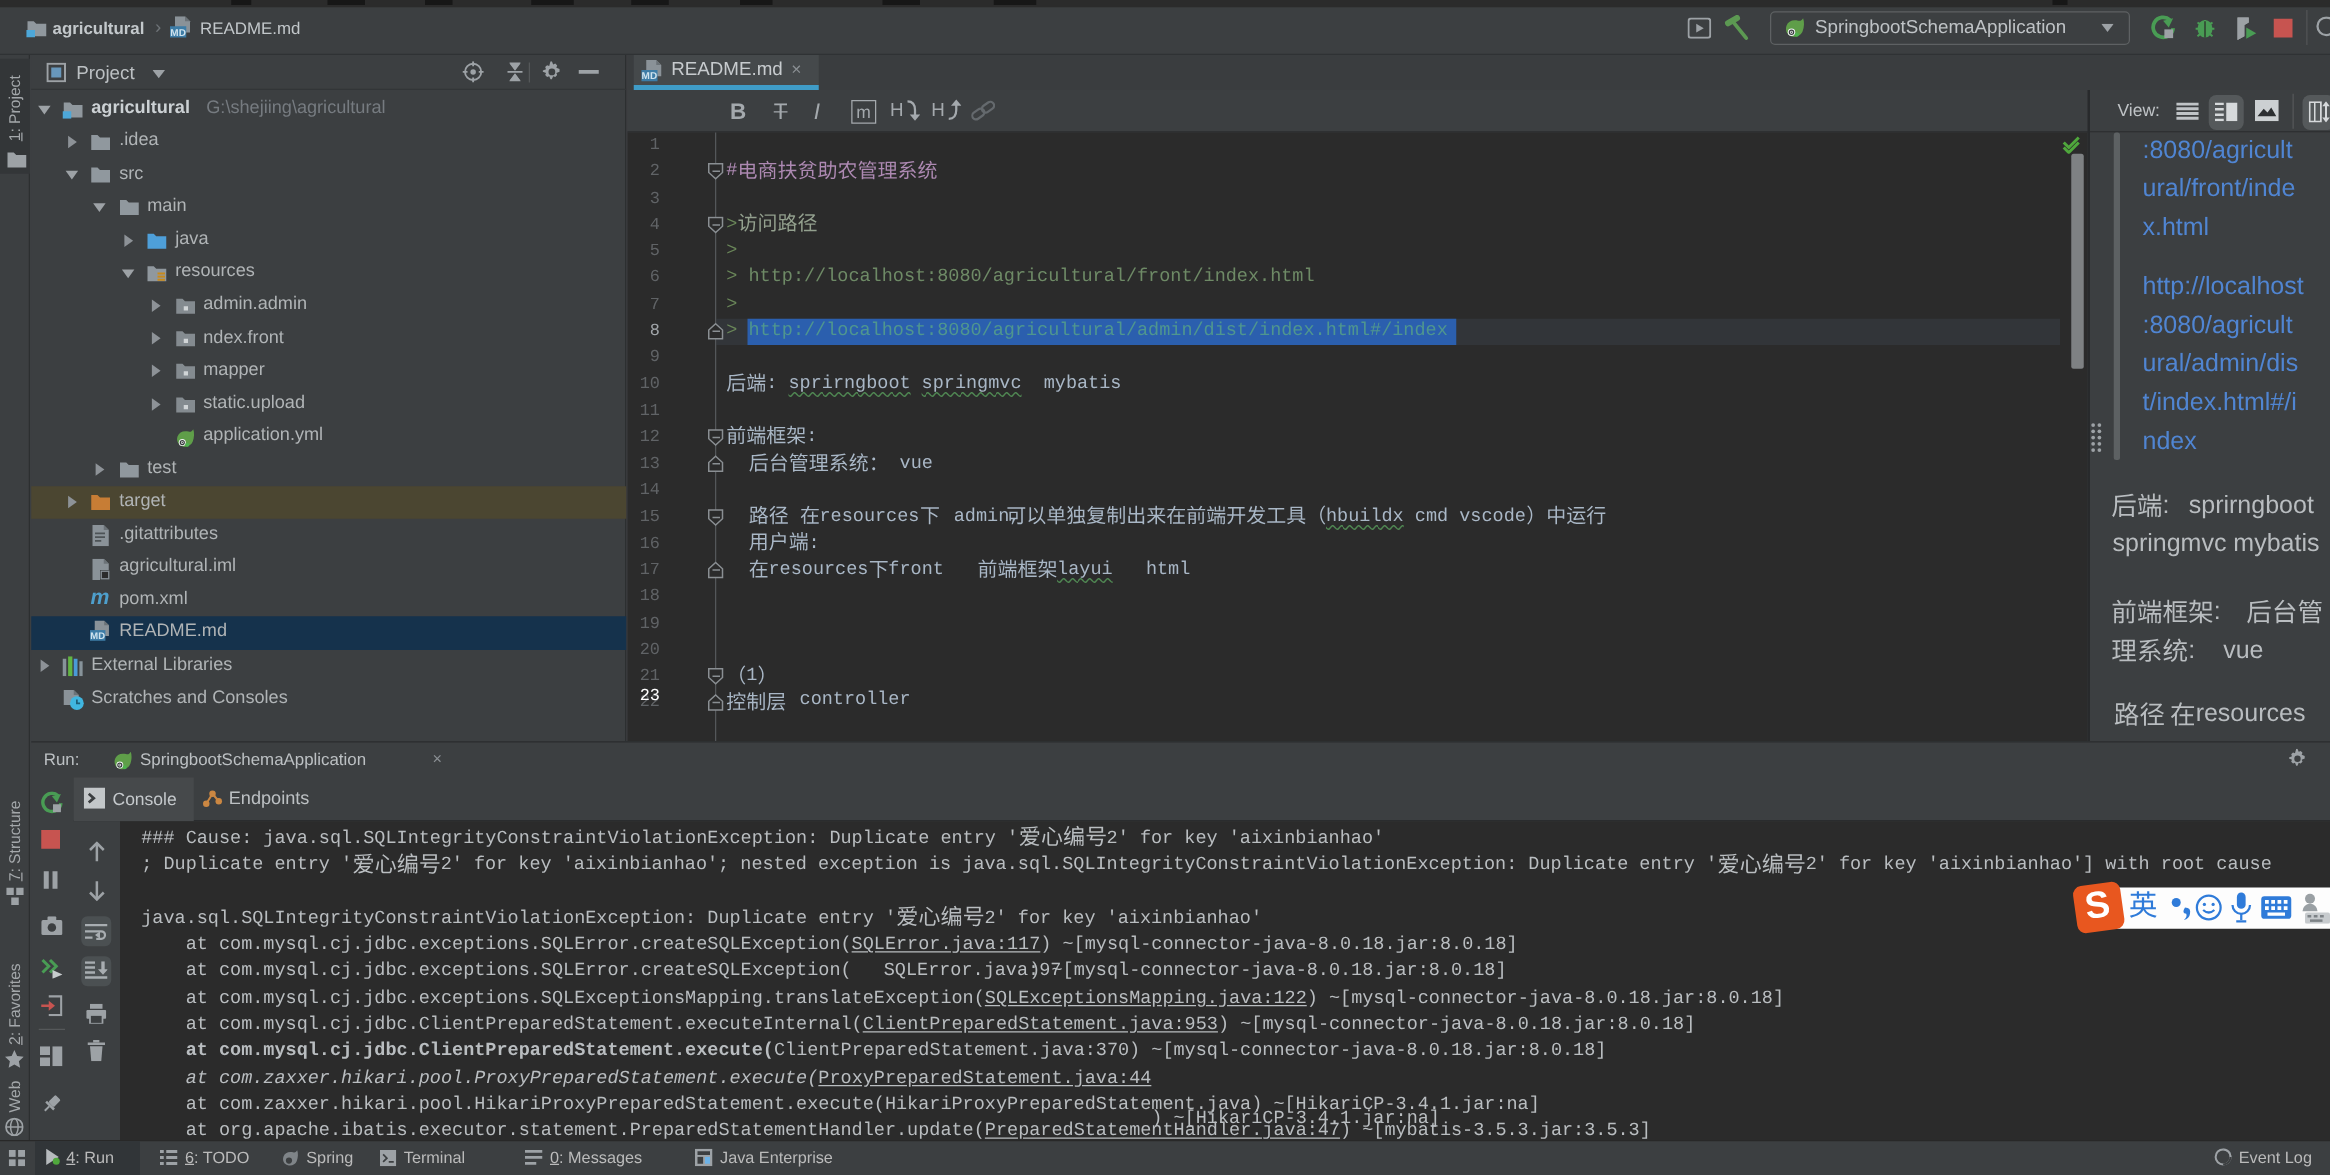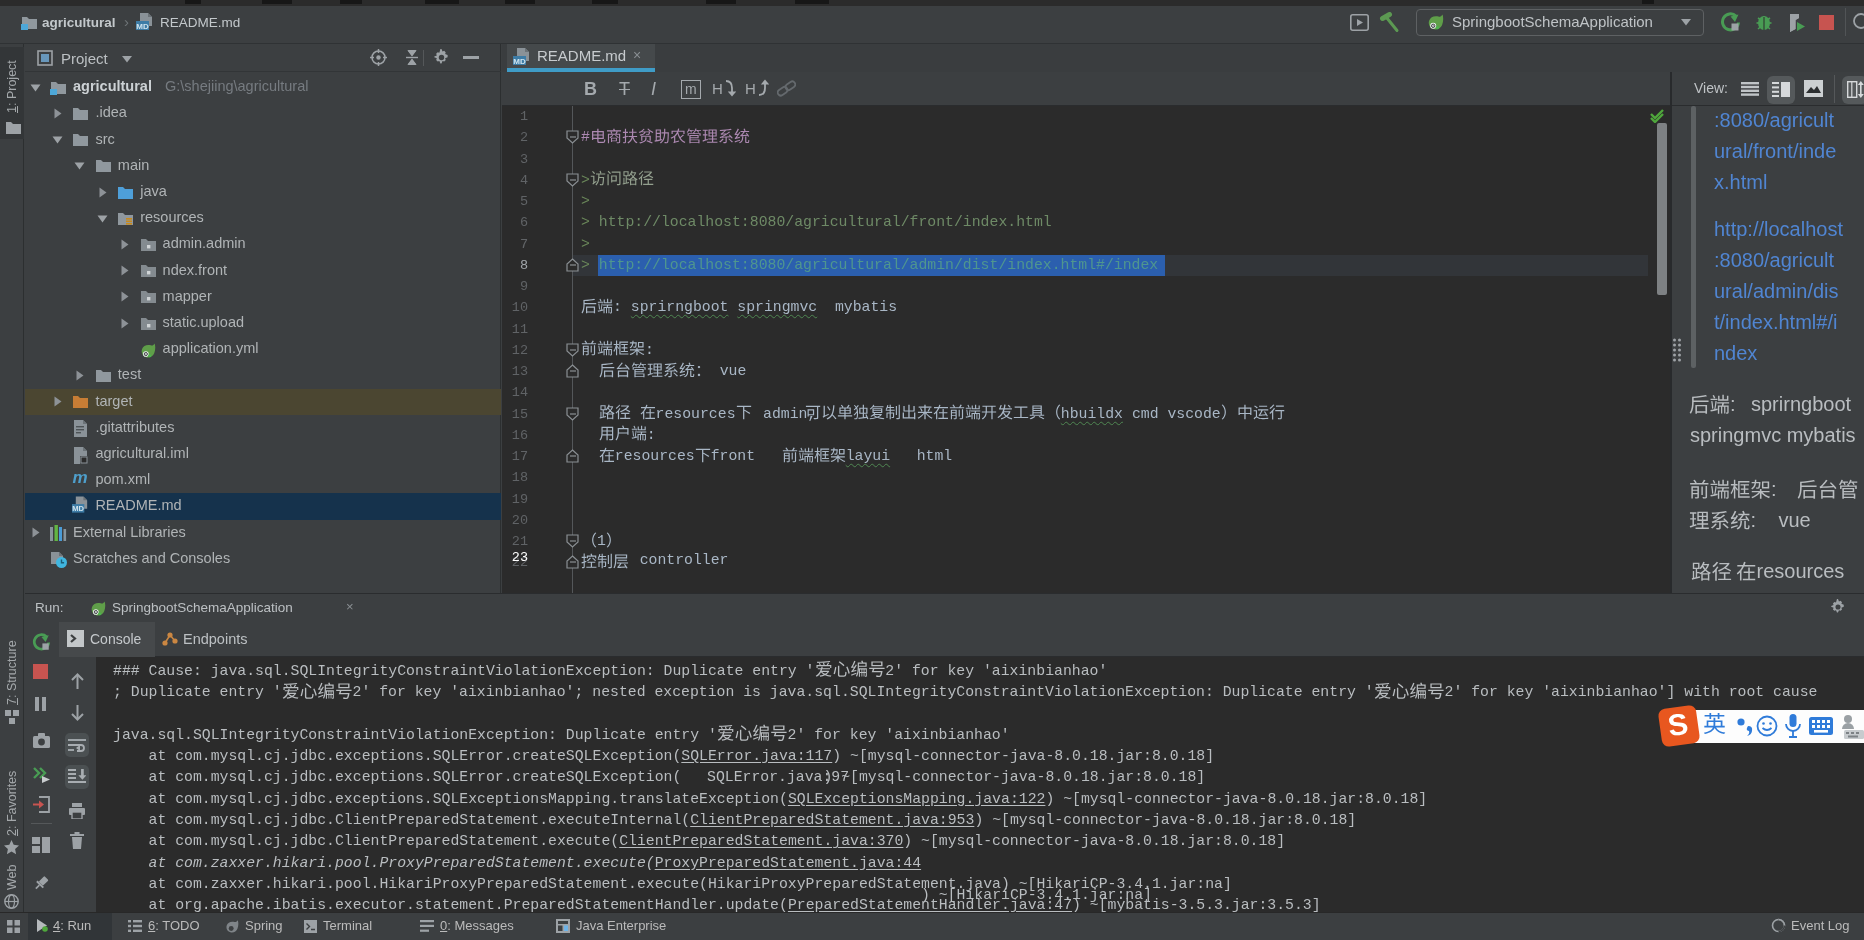--- a/index.html
+++ b/index.html
@@ -809,22 +809,22 @@
 <span class="m" style="left:832.3px;top:746.0px;color:#b9bdc0;">) ~[mysql-connector-java-8.0.18.jar:8.0.18]</span>
 <span class="m" style="left:113.0px;top:767.3px;color:#b9bdc0;">    at com.mysql.cj.jdbc.exceptions.SQLError.createSQLException(</span>
 <span class="m" style="left:707px;top:767.3px;color:#b9bdc0;text-underline-offset:2px;">SQLError.java:97</span>
 <span class="m" style="left:823.4px;top:767.3px;color:#b9bdc0;">) ~[mysql-connector-java-8.0.18.jar:8.0.18]</span>
 <span class="m" style="left:113.0px;top:788.6px;color:#b9bdc0;">    at com.mysql.cj.jdbc.exceptions.SQLExceptionsMapping.translateException(</span>
 <span class="m" style="left:787.9px;top:788.6px;color:#b9bdc0;text-decoration:underline;text-underline-offset:2px;">SQLExceptionsMapping.java:122</span>
 <span class="m" style="left:1045.4px;top:788.6px;color:#b9bdc0;">) ~[mysql-connector-java-8.0.18.jar:8.0.18]</span>
 <span class="m" style="left:113.0px;top:809.9px;color:#b9bdc0;">    at com.mysql.cj.jdbc.ClientPreparedStatement.executeInternal(</span>
 <span class="m" style="left:690.2px;top:809.9px;color:#b9bdc0;text-decoration:underline;text-underline-offset:2px;">ClientPreparedStatement.java:953</span>
 <span class="m" style="left:974.4px;top:809.9px;color:#b9bdc0;">) ~[mysql-connector-java-8.0.18.jar:8.0.18]</span>
-<span class="m" style="left:113.0px;top:831.2px;color:#b9bdc0;">    at com.mysql.cj.jdbc.ClientPreparedStatement.execute(</span>
-<span class="m" style="left:619.2px;top:831.2px;color:#b9bdc0;text-decoration:underline;text-underline-offset:2px;">ClientPreparedStatement.java:370</span>
+<span class="m" style="left:113.0px;top:831.2px;color:#b9bdc0;font-weight:bold;">    at com.mysql.cj.jdbc.ClientPreparedStatement.execute(</span>
+<span class="m" style="left:619.2px;top:831.2px;color:#b9bdc0;text-underline-offset:2px;">ClientPreparedStatement.java:370</span>
 <span class="m" style="left:903.3px;top:831.2px;color:#b9bdc0;">) ~[mysql-connector-java-8.0.18.jar:8.0.18]</span>
 <span class="m" style="left:113.0px;top:852.5px;color:#b9bdc0;font-style:italic;">    at com.zaxxer.hikari.pool.ProxyPreparedStatement.execute(</span>
 <span class="m" style="left:654.7px;top:852.5px;color:#b9bdc0;text-decoration:underline;text-underline-offset:2px;">ProxyPreparedStatement.java:44</span>
 <span class="m" style="left:921.1px;top:852.5px;color:#b9bdc0;margin-top:32px;">) ~[HikariCP-3.4.1.jar:na]</span>
 <span class="m" style="left:113.0px;top:873.8px;color:#b9bdc0;">    at com.zaxxer.hikari.pool.HikariProxyPreparedStatement.execute(HikariProxyPreparedStatement.java) ~[HikariCP-3.4.1.jar:na]</span>
 <span class="m" style="left:113.0px;top:895.1px;color:#b9bdc0;">    at org.apache.ibatis.executor.statement.PreparedStatementHandler.update(</span>
 <span class="m" style="left:787.9px;top:895.1px;color:#b9bdc0;text-decoration:underline;text-underline-offset:2px;">PreparedStatementHandler.java:47</span>
 <span class="m" style="left:1072.0px;top:895.1px;color:#b9bdc0;">) ~[mybatis-3.5.3.jar:3.5.3]</span>
 <div class="a" style="left:1688px;top:710px;width:176px;height:33px;background:#fdfdfd"></div>
 <div class="a" style="left:1660px;top:707px;width:38px;height:38px;background:#e8571f;border-radius:7px;transform:rotate(-8deg)"></div>

